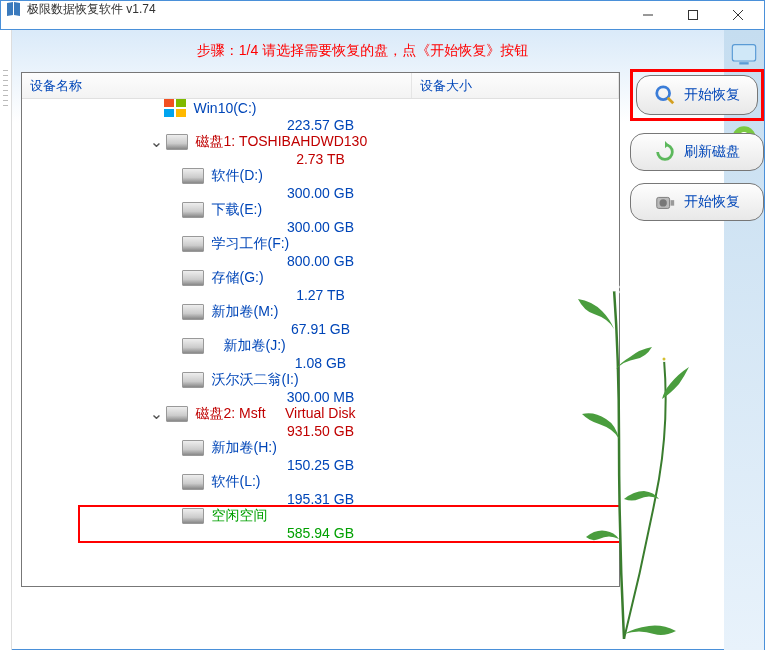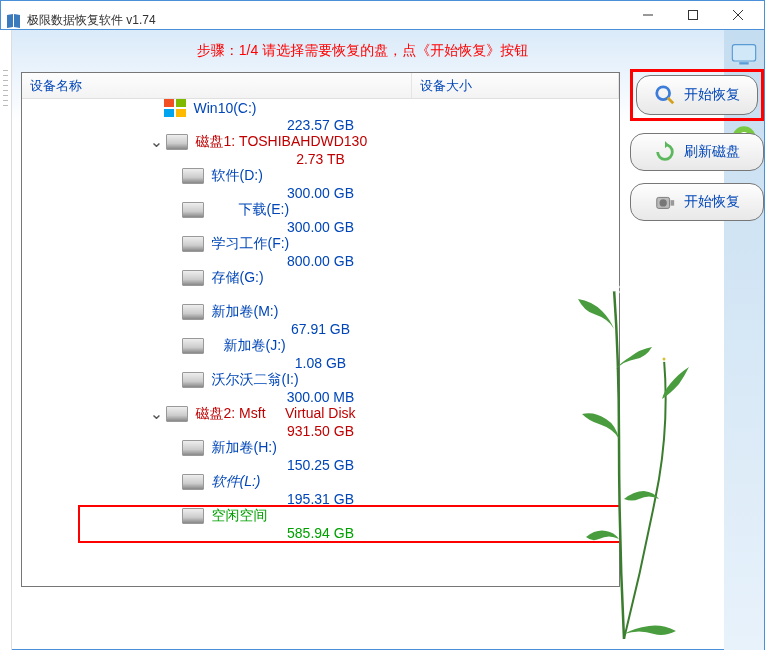--- a/index.html
+++ b/index.html
@@ -1,18 +1,18 @@
 <!DOCTYPE html>
 <html><head>
   <meta charset="utf-8">
   <style>
     * { margin: 0; padding: 0; box-sizing: border-box; font-family: "Microsoft YaHei", Arial, sans-serif; }
     body { background: #fff; width: 765px; height: 650px; overflow: hidden; }
     
-    .titlebar { height: 30px; background: #fff; border: 1px solid #4a90d9; display: flex; align-items: flex-end; padding: 0 4px; }
+    .titlebar { height: 30px; background: #fff; border: 1px solid #4a90d9; display: flex; align-items: flex-start; padding: 0 4px; }
     .titlebar-icon { width: 16px; height: 16px; margin-right: 6px; }
     .titlebar-text { font-size: 12px; color: #333; flex: 1; }
     .titlebar-btn { width: 45px; height: 28px; display: flex; align-items: center; justify-content: center; cursor: pointer; }
     
     .outer { border: 1px solid #4a90d9; border-top: none; height: 620px; position: relative; background: #fff; }
     .gradient-bg { position: absolute; inset: 0; background: linear-gradient(to bottom, #daeaf9 0%, #fff 15%); }
     .content { position: relative; padding: 12px 0 16px 20px; height: 100%; }
     
     .instruction { text-align: center; color: #ff0000; font-size: 14px; margin-bottom: 12px; margin-right: 60px; }
     
@@ -143,38 +143,39 @@
                   <span class="indent2" style="display: inline-block;"></span>
                   <span class="disk-icon"></span>
                   <span class="blue" style="white-space: pre;">软件(D:)</span>
                 </div>
                 <div class="cell-size blue">300.00 GB</div>
               </div>
               <div class="row">
                 <div class="cell-name">
                   <span class="indent2" style="display: inline-block;"></span>
                   <span class="disk-icon"></span>
-                  <span class="blue" style="white-space: pre; margin-left: 27px;">下载(E:)</span>
+                  <span class="blue" style="white-space: pre;">下载(E:)</span>
                 </div>
                 <div class="cell-size blue">300.00 GB</div>
               </div>
               <div class="row">
                 <div class="cell-name">
                   <span class="indent2" style="display: inline-block;"></span>
                   <span class="disk-icon"></span>
                   <span class="blue" style="white-space: pre;">学习工作(F:)</span>
                 </div>
                 <div class="cell-size blue">800.00 GB</div>
               </div>
               <div class="row">
                 <div class="cell-name">
                   <span class="indent2" style="display: inline-block;"></span>
                   <span class="disk-icon"></span>
                   <span class="blue" style="white-space: pre;">存储(G:)</span>
                 </div>
+                <div class="cell-size blue">1.27 TB</div>
               </div>
               <div class="row">
                 <div class="cell-name">
                   <span class="indent2" style="display: inline-block;"></span>
                   <span class="disk-icon"></span>
                   <span class="blue" style="white-space: pre;">新加卷(M:)</span>
                 </div>
                 <div class="cell-size blue">67.91 GB</div>
               </div>
               <div class="row">
@@ -207,21 +208,21 @@
                   <span class="indent2" style="display: inline-block;"></span>
                   <span class="disk-icon"></span>
                   <span class="blue" style="white-space: pre;">新加卷(H:)</span>
                 </div>
                 <div class="cell-size blue">150.25 GB</div>
               </div>
               <div class="row">
                 <div class="cell-name">
                   <span class="indent2" style="display: inline-block;"></span>
                   <span class="disk-icon"></span>
-                  <span class="blue" style="white-space: pre; font-style: italic;">软件(L:)</span>
+                  <span class="blue" style="white-space: pre;">软件(L:)</span>
                 </div>
                 <div class="cell-size blue">195.31 GB</div>
               </div>
               <div class="row highlight-row">
                 <div class="cell-name">
                   <span class="indent2" style="display: inline-block;"></span>
                   <span class="disk-icon"></span>
                   <span class="green" style="white-space: pre;">空闲空间</span>
                 </div>
                 <div class="cell-size green">585.94 GB</div>

